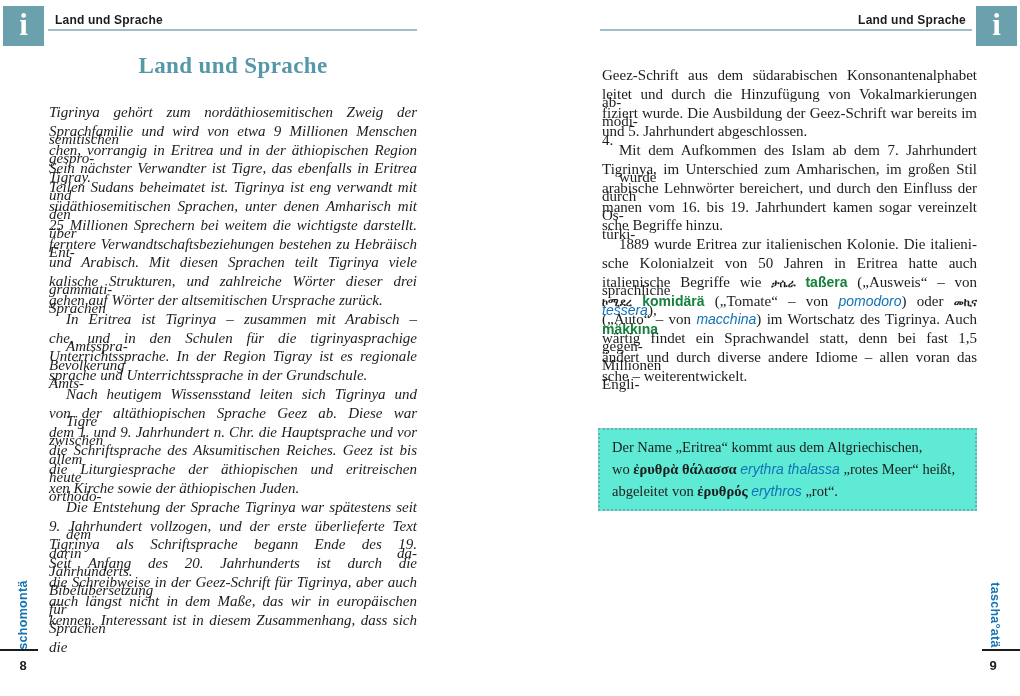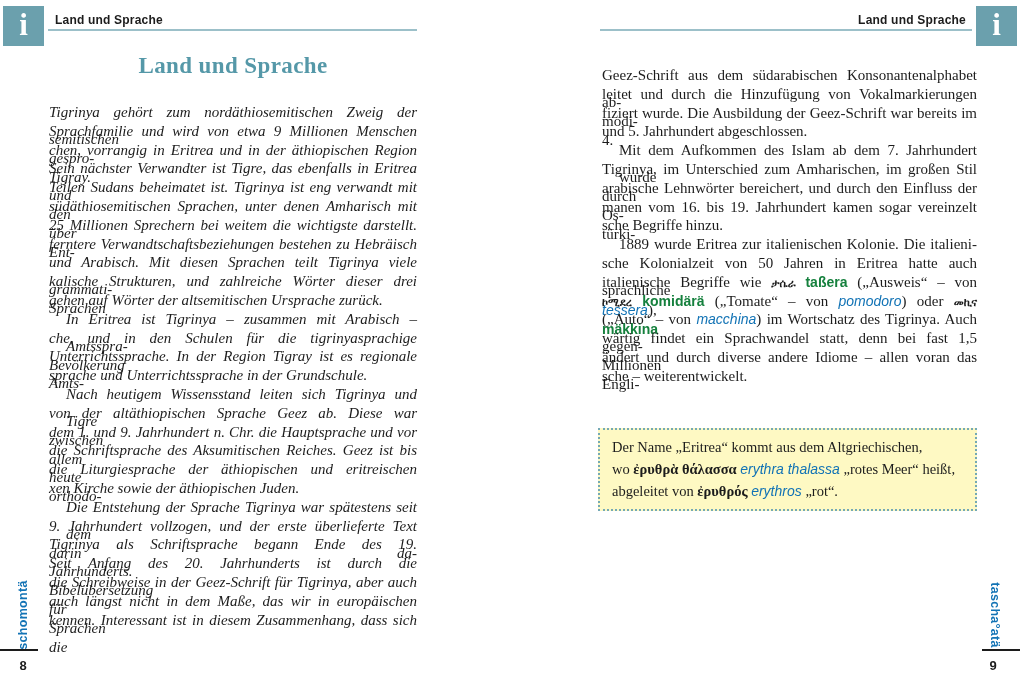--- a/index.html
+++ b/index.html
@@ -38,21 +38,21 @@
   .tline.indent{padding-left:17px;}
   .tline.last{text-align-last:auto;}
   
   .eth{font-weight:bold;font-family:"DejaVu Sans","Liberation Sans",sans-serif;font-size:11px;}
   .bb{color:#15803d;font-weight:bold;font-family:"Liberation Sans",sans-serif;font-size:14px;}
   .bi{color:#1273b5;font-style:italic;font-family:"Liberation Sans",sans-serif;font-size:14px;}
   .b{font-weight:bold;}
   
   .infobox{
     position:absolute;left:598px;top:428px;width:351px;
-    border:2px dotted #74a9b5;background:#fef9c3;
+    border:2px dotted #74a9b5;background:#5eead4;
     padding:6px 12px 7px 12px;font-size:14.5px;
   }
   .infobox .tline{height:22px;line-height:22px;text-align:left;text-align-last:auto;}
   
   .tab{
     position:absolute;font-family:"Liberation Sans",sans-serif;font-weight:bold;
     font-size:12.5px;color:#1273b5;white-space:nowrap;letter-spacing:0.3px;
   }
   .tab.left{left:23px;top:615px;transform:translate(-50%,-50%) rotate(-90deg);}
   .tab.right{left:995px;top:615px;transform:translate(-50%,-50%) rotate(90deg);}

